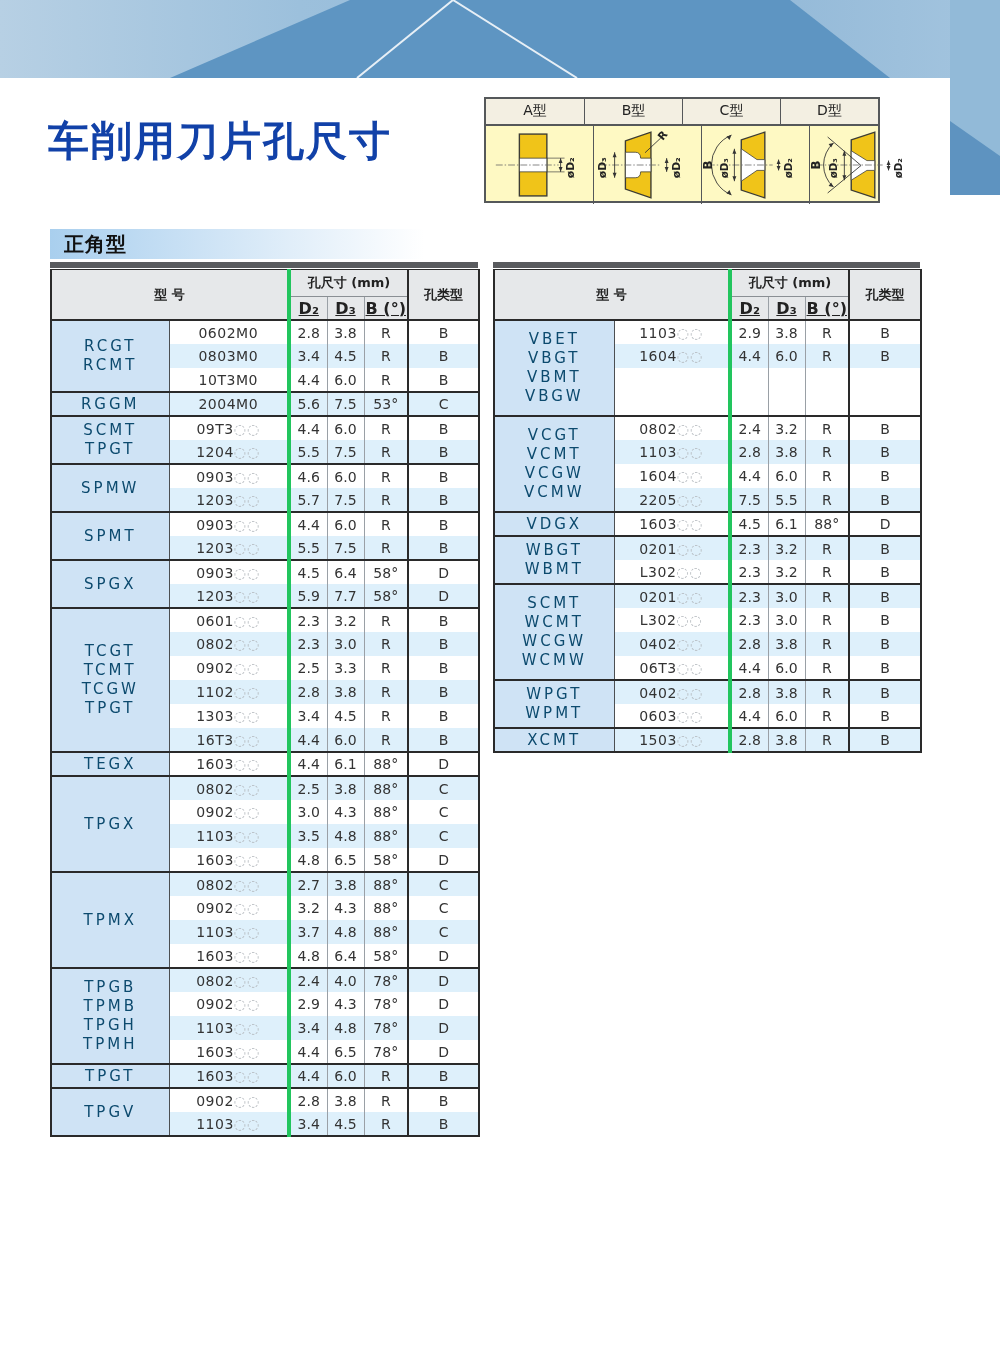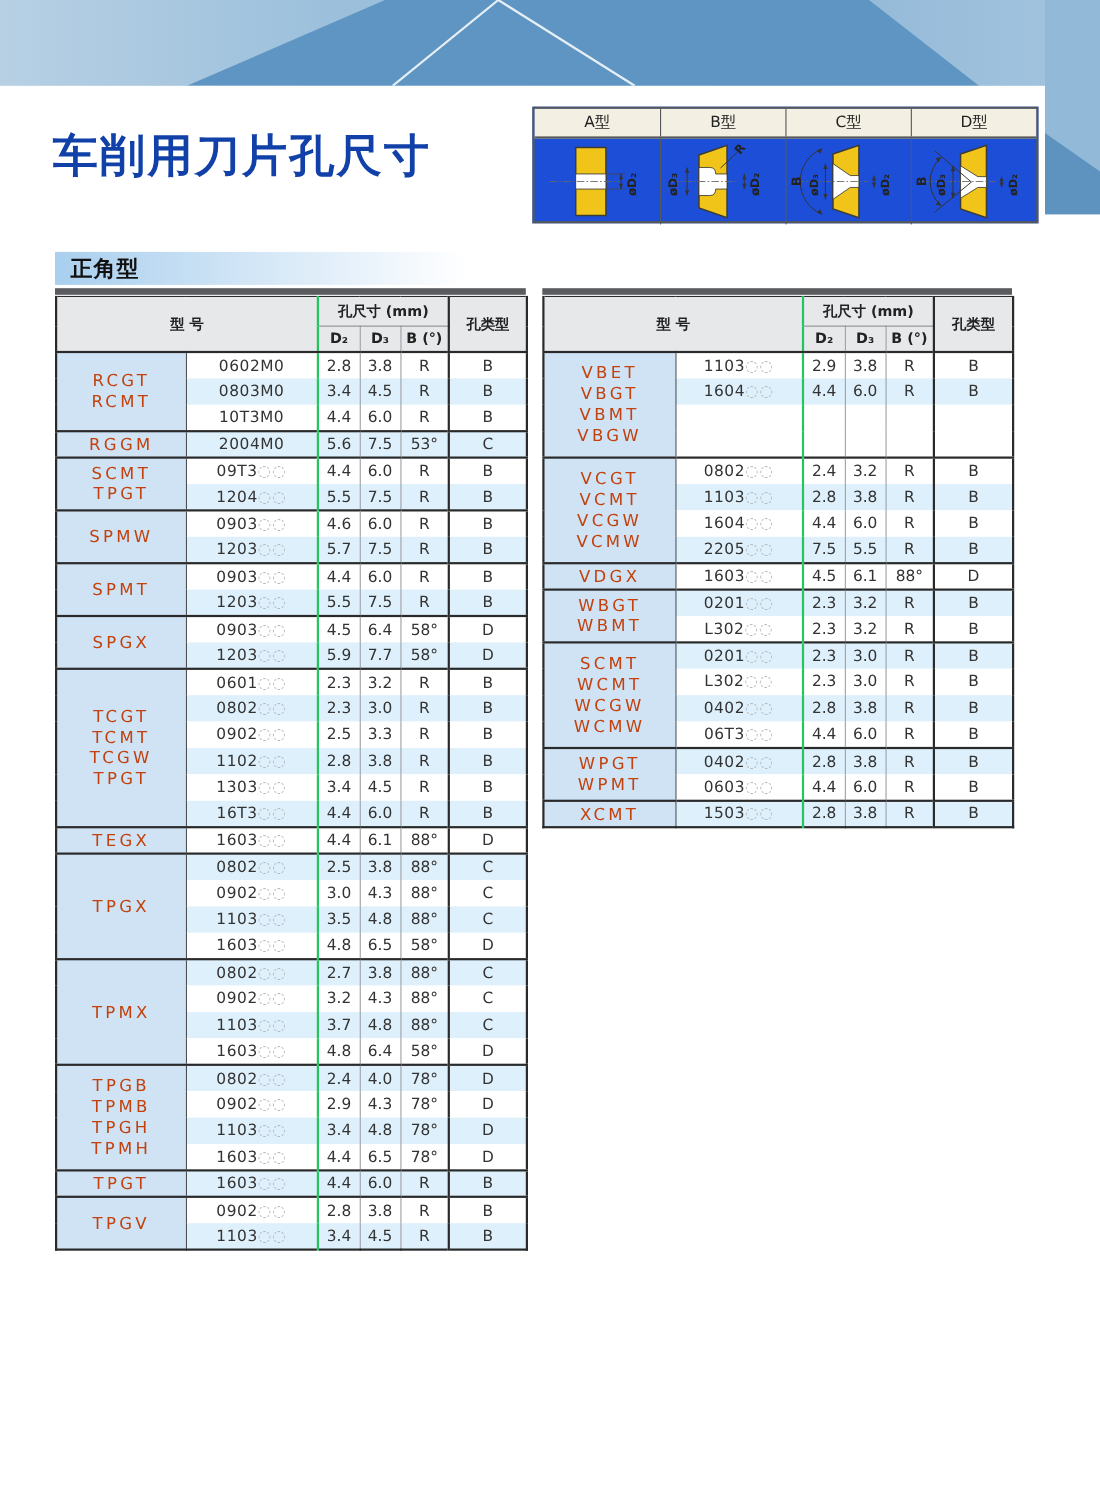--- a/index.html
+++ b/index.html
@@ -14,22 +14,22 @@
   .banner svg{position:absolute;left:0;top:0;}
   .side-strip{position:absolute;left:950px;top:0;width:50px;height:195px;background:#92bad8;}
   .side-strip .dark{position:absolute;inset:0;background:#5e93c0;
           clip-path:polygon(0 62%,100% 80%,100% 100%,0 100%);}
 
   
   .title{position:absolute;left:48px;top:92px;font-size:41px;font-weight:bold;
          color:#1141a8;letter-spacing:2px;line-height:1.1;}
 
   
-  .diagram{position:absolute;left:484px;top:97px;width:460px;height:106px;
-           border:2px solid #55585a;background:#1d4ed8;box-sizing:border-box;}
+  .diagram{position:absolute;left:484px;top:97px;width:396px;height:106px;
+           border:2px solid #55585a;background:#fef9c3;box-sizing:border-box;}
   .dg-head{display:grid;grid-template-columns:repeat(4,1fr);background:#f3efe2;
            border-bottom:2px solid #55585a;}
   .dg-h{text-align:center;font-size:14px;color:#222;padding:3px 0 4px;
         border-left:1px solid #55585a;}
   .dg-h:first-child{border-left:none;}
   .dg-body{display:grid;grid-template-columns:repeat(4,1fr);}
   .dg-cell{border-left:1px solid #55585a;height:78px;display:flex;align-items:center;justify-content:center;}
   .dg-cell:first-child{border-left:none;}
   .dg-cell svg text{font-family:"DejaVu Sans",sans-serif;font-weight:bold;fill:#222;}
 
@@ -43,32 +43,32 @@
   .tbl-wrap{position:absolute;top:262px;}
   .tbl-wrap.left{left:50px;width:428px;}
   .tbl-wrap.right{left:493px;width:427px;}
   .topbar{height:6px;background:#595b5e;margin-bottom:1px;}
   table{border-collapse:collapse;width:100%;table-layout:fixed;
         border:2px solid #2a2a2a;border-top:1px solid #2a2a2a;padding-left:18px;}
   th,td{padding:0;margin:0;}
   thead th{background:#e6e8ea;font-weight:bold;font-size:13px;color:#222;
            border-bottom:1px solid #8a8f94;}
   thead tr.h1 th{height:26px;}
-  thead tr.h2 th{height:22px;font-size:13px;}
+  thead tr.h2 th{height:22px;font-size:16px;text-decoration:underline;}
   thead th[rowspan],thead tr.h2 th{border-bottom:2px solid #2a2a2a;}
   tbody tr{height:24px;}
   tbody td{font-size:14px;color:#333;text-align:center;vertical-align:middle;}
   .col-code{border-left:1px solid #4c4f52;}
-  .col-d2{border-left:2px solid #22c55e;}
+  .col-d2{border-left:4px solid #22c55e;}
   .col-d3,.col-b{border-left:1px solid #9aa0a6;}
   .col-type{border-left:2px solid #2a2a2a;}
   tr.gstart td{border-top:2px solid #2a2a2a;}
   tr.sb > td:not(.model-cell){background:#def0fb;}
   tr.sw > td:not(.model-cell){background:#ffffff;}
-  td.model-cell{background:#cfe3f5;font-size:15px;color:#c2410c;letter-spacing:3px;}
+  td.model-cell{background:#cfe3f5;font-size:15px;color:#0c4a6e;letter-spacing:3px;}
   td.model-cell div{line-height:19px;text-align:center;}
   td.code{letter-spacing:.5px;}
   .ph{color:#b4b9be;letter-spacing:1px;}
 </style>
 </head>
 <body>
 
 <div class="page">
 
   <div class="banner">

